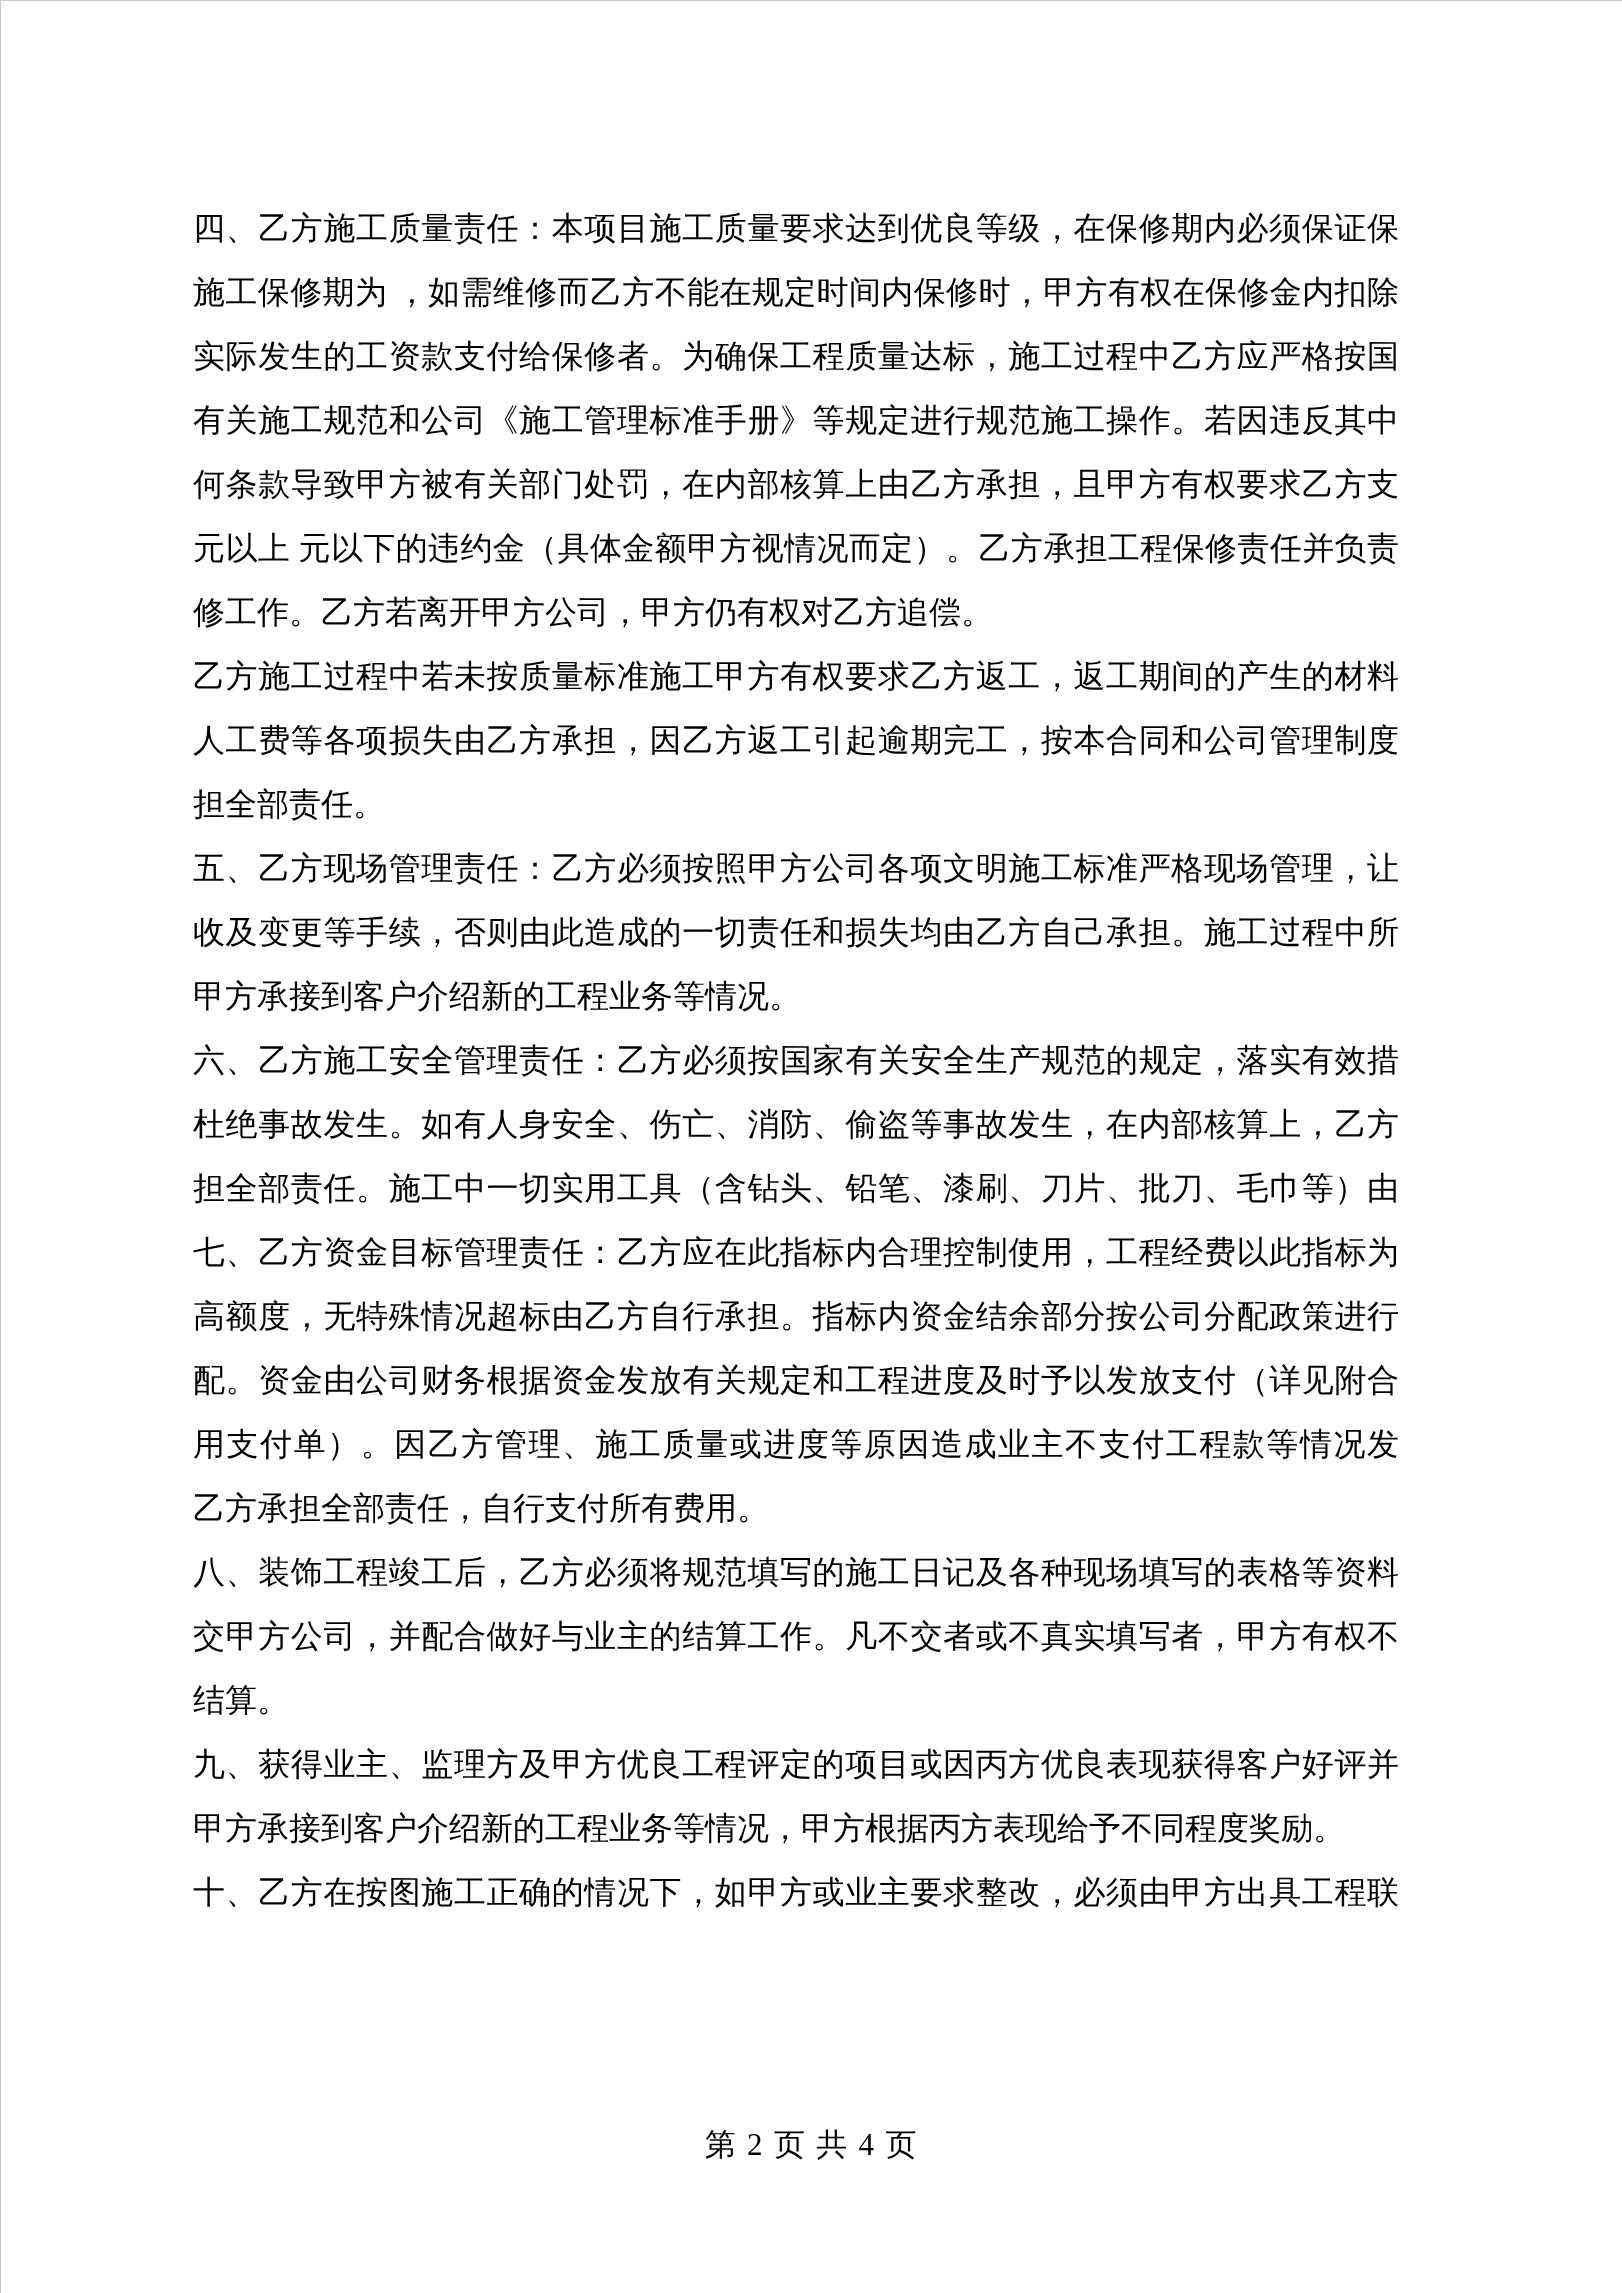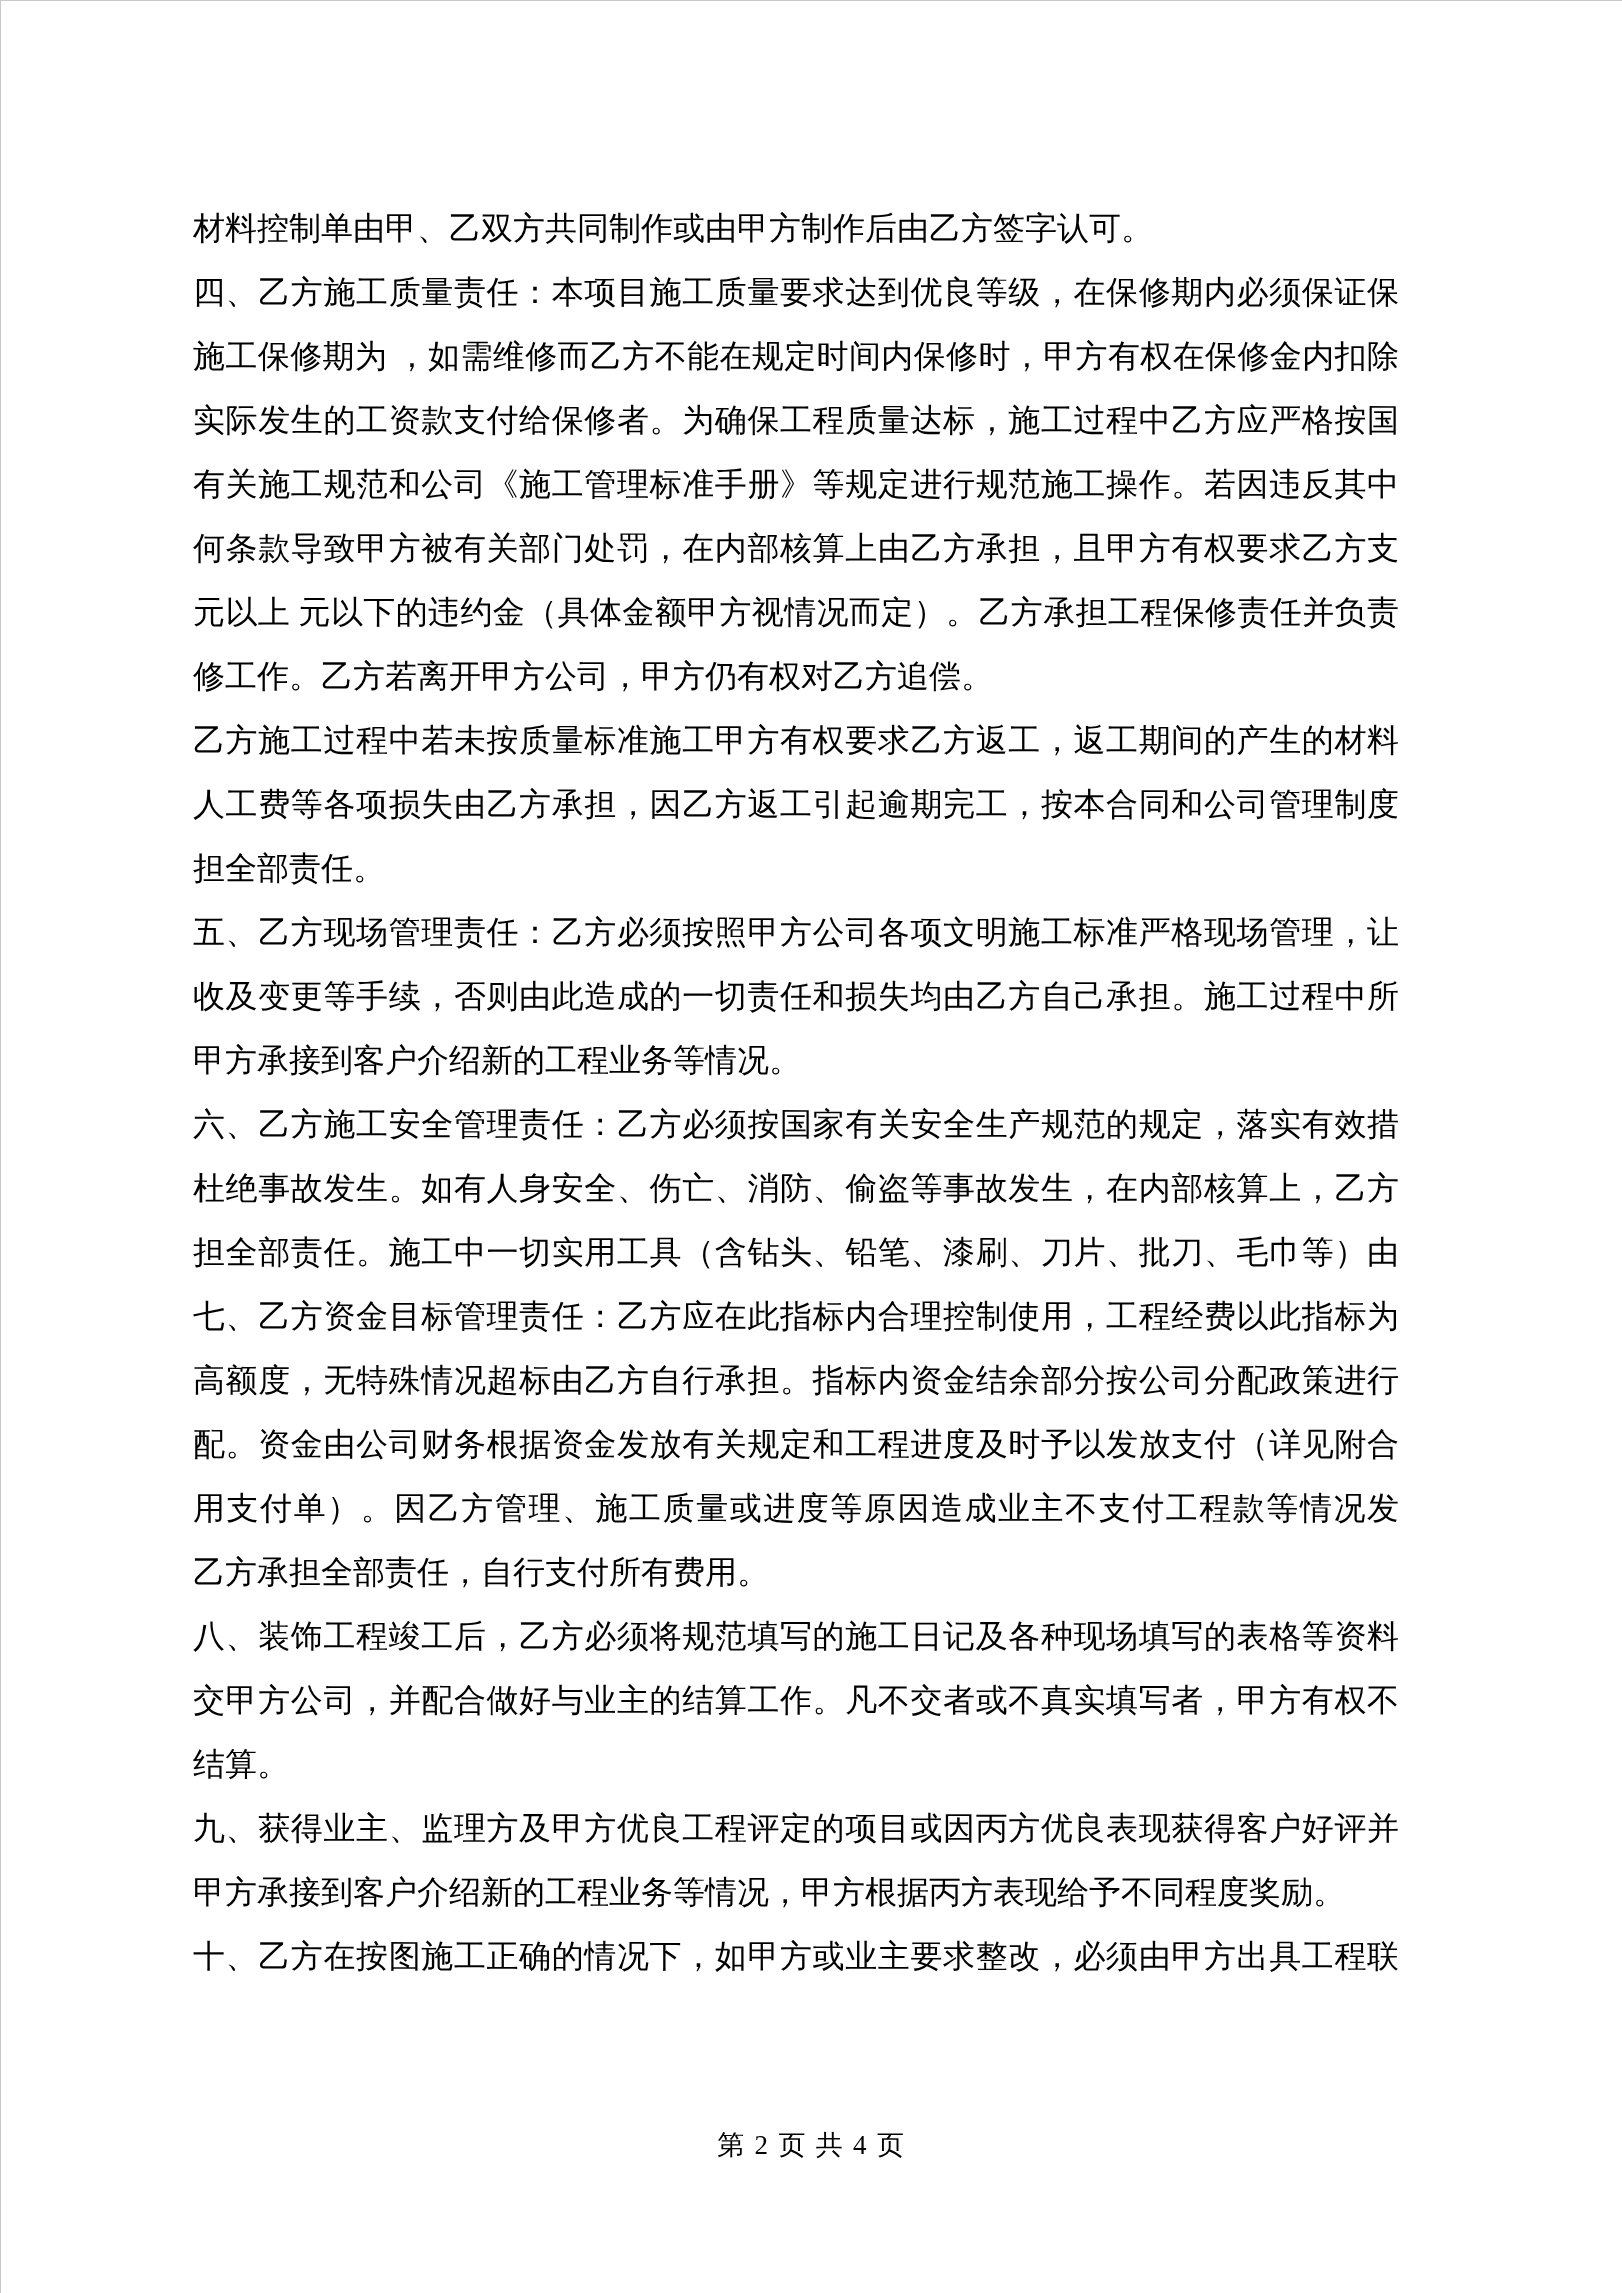--- a/index.html
+++ b/index.html
@@ -37,31 +37,30 @@
   }
   .line--end {
     text-align-last: left;
   }
   .footer {
     position: absolute;
     left: 0;
     top: 2124px;
     width: 100%;
     text-align: center;
-    font-size: 27px;
+    font-size: 31px;
     line-height: 40px;
     letter-spacing: 1.8px;
   }
 </style>
 </head>
 <body>
 
 <div class="page">
   <div class="content" id="doc-content">
-      <div class="line line--end">材料控制单由甲、乙双方共同制作或由甲方制作后由乙方签字认可。</div>
       <div class="line">四、乙方施工质量责任：本项目施工质量要求达到优良等级，在保修期内必须保证保修，</div>
       <div class="line">施工保修期为 ，如需维修而乙方不能在规定时间内保修时，甲方有权在保修金内扣除</div>
       <div class="line">实际发生的工资款支付给保修者。为确保工程质量达标，施工过程中乙方应严格按国家</div>
       <div class="line">有关施工规范和公司《施工管理标准手册》等规定进行规范施工操作。若因违反其中任</div>
       <div class="line">何条款导致甲方被有关部门处罚，在内部核算上由乙方承担，且甲方有权要求乙方支付</div>
       <div class="line">元以上 元以下的违约金（具体金额甲方视情况而定）。乙方承担工程保修责任并负责保</div>
       <div class="line line--end">修工作。乙方若离开甲方公司，甲方仍有权对乙方追偿。</div>
       <div class="line">乙方施工过程中若未按质量标准施工甲方有权要求乙方返工，返工期间的产生的材料费、</div>
       <div class="line">人工费等各项损失由乙方承担，因乙方返工引起逾期完工，按本合同和公司管理制度有</div>
       <div class="line line--end">担全部责任。</div>

